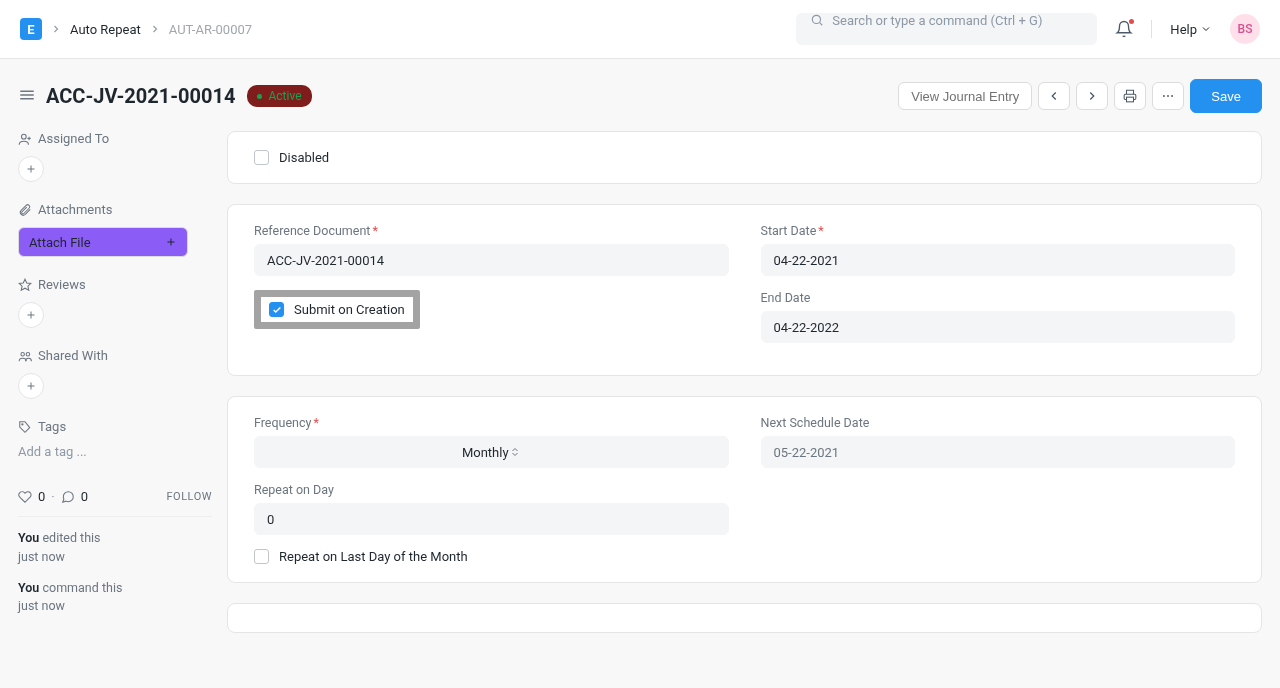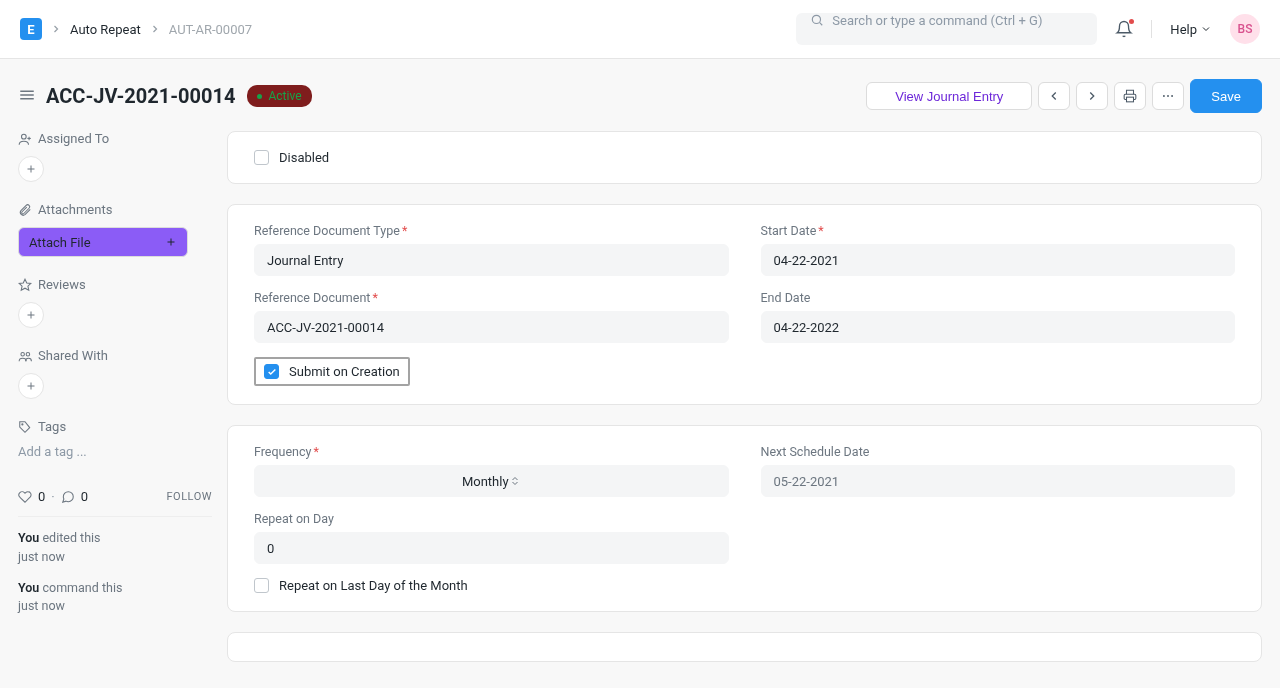--- a/index.html
+++ b/index.html
@@ -71,21 +71,21 @@
   padding: 4px 10px; border-radius:10px;
   font-size:12px;
 }
 .status-pill::before {
   content:""; width:5px;height:5px;border-radius:50%;
   background:#16a34a; margin-right:6px;
 }
 .head-actions { margin-left:auto; display:flex; align-items:center; gap:6px; }
 .btn {
   height:28px; border:1px solid #dcdcdc; background:#fff;
-  border-radius:6px; padding:0 28px; font-size:13px; color:#6d28d9;
+  border-radius:6px; padding:0 12px; font-size:13px; color:#737373;
   display:inline-flex; align-items:center; cursor:pointer;
 }
 .btn.icon-only { padding:0; width:32px; justify-content:center; color:#4c5a67; }
 .btn.primary { background:#2490ef; border-color:#2490ef; color:#fff; padding:16px 20px; }
 
 
 .body-row { display:flex; padding: 18px 18px 0 18px; gap:15px; }
 .sidebar { width:194px; flex-shrink:0; }
 .side-sec { margin-bottom: 20px; }
 .side-head {
@@ -135,21 +135,21 @@
 .select-input svg { color:#6c7680; }
 .text-input.readonly { color:#6c7680; }
 .checkbox-row { display:flex; align-items:flex-start; gap:10px; font-size:13px; color:#1f272e; }
 .cb {
   width:15px;height:15px;border-radius:3px;
   border:1.5px solid #c0c6cc; background:#fff;
   display:flex;align-items:center;justify-content:center;
   flex-shrink:0;
 }
 .cb.checked { background:#2490ef; border-color:#2490ef; color:#fff; }
-.highlight-box { border:2px solid #a3a3a3; padding:5px 8px; display:inline-flex; align-items:center; gap:10px; border-radius:2px; }
+.highlight-box { border:7px solid #a3a3a3; padding:5px 8px; display:inline-flex; align-items:center; gap:10px; border-radius:2px; }
 
 </style>
 </head>
 <body>
 
 <div class="navbar">
   <div class="nav-left">
     <div class="logo">E</div>
     <span class="chev-icon">
       <svg width="12" height="12" viewBox="0 0 24 24" fill="none" stroke="currentColor" stroke-width="2.5">
@@ -341,24 +341,20 @@
           <span>Disabled</span>
         </div>
       </div>
     </div>
 
     <div class="card">
       <div class="card-inner">
         <div class="two-col">
           <div class="col">
             <div class="field">
-              <label class="label"><span>Reference Document Type</span><span class="req">*</span></label>
-              <div class="text-input">Journal Entry</div>
-            </div>
-            <div class="field">
               <label class="label"><span>Reference Document</span><span class="req">*</span></label>
               <div class="text-input">ACC-JV-2021-00014</div>
             </div>
             <div class="highlight-box">
               <div class="checkbox-row">
                 <span class="cb checked">
                   <svg width="10" height="10" viewBox="0 0 24 24" fill="none" stroke="currentColor" stroke-width="3.5">
                       <polyline points="20 6 9 17 4 12"></polyline>
                     </svg>
                 </span>

